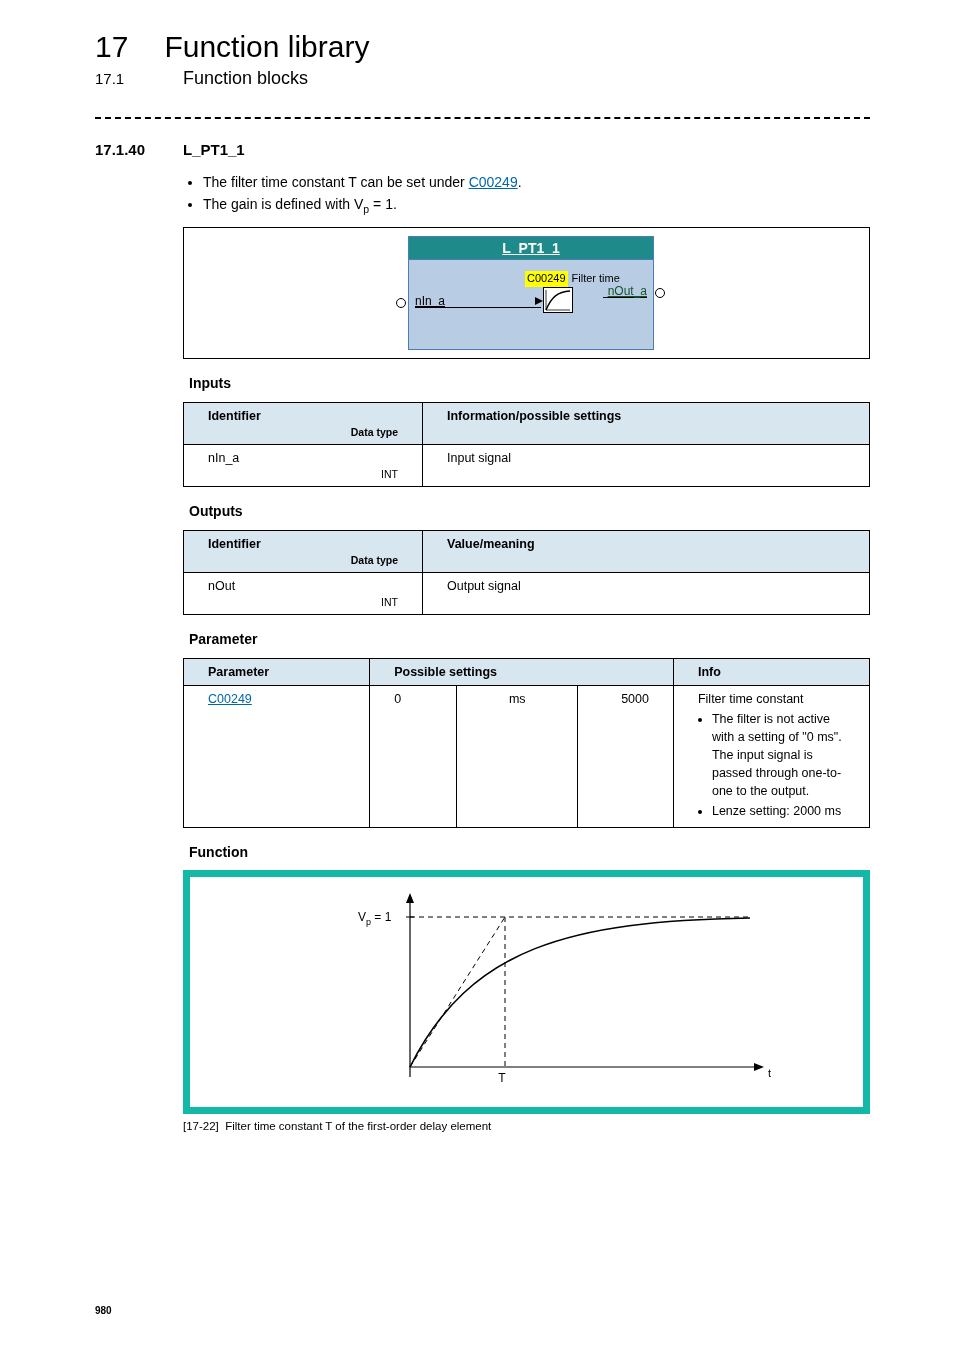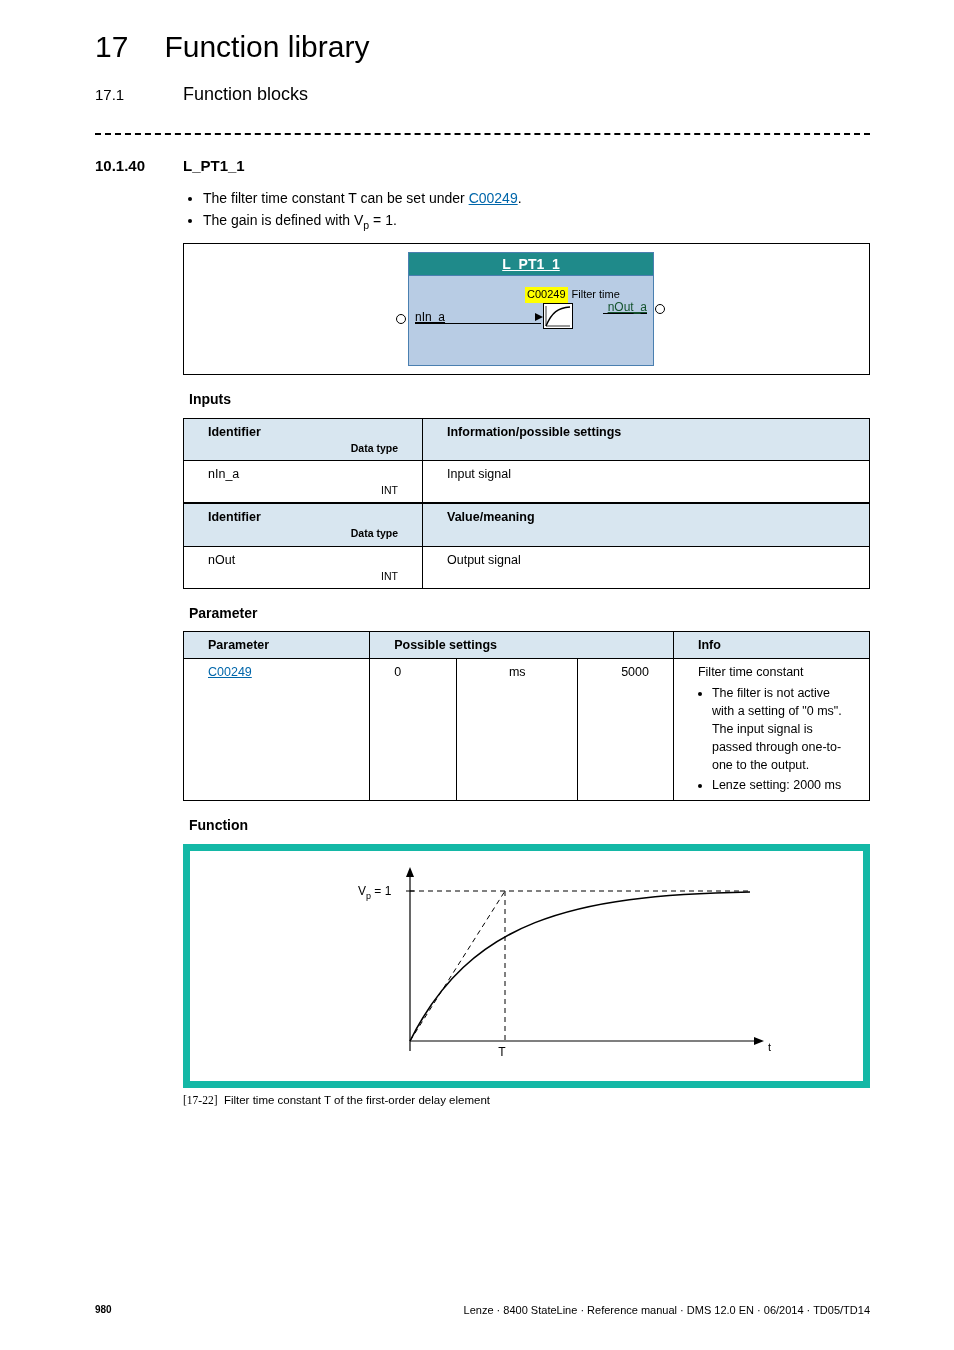--- a/index.html
+++ b/index.html
@@ -28,21 +28,21 @@
     font-weight: 400;
   }
   .chapter-title {
     font-size: 30px;
     font-weight: 400;
   }
   .sub-line {
     display: flex;
     align-items: baseline;
     gap: 36px;
-    margin-top: 20px;
+    margin-top: 4px;
   }
   .sub-num {
     font-size: 15px;
     width: 52px;
   }
   .sub-title {
     font-size: 18px;
   }
   .dashed-divider {
     border: none;
@@ -222,21 +222,20 @@
   .graph-svg {
     position: absolute;
     left: 160px; top: 10px;
   }
   .fig-caption {
     font-size: 11.5px;
     margin-top: 2px;
   }
   .fig-caption .tag {
     color: #000;
-    font-family: Liberation Serif, serif;
   }
 
   .footer {
     position: absolute;
     bottom: 34px;
     left: 95px;
     right: 80px;
     display: flex;
     justify-content: space-between;
     font-size: 12px;
@@ -254,21 +253,21 @@
     <span class="chapter-title">Function library</span>
   </div>
   <div class="sub-line">
     <span class="sub-num">17.1</span>
     <span class="sub-title">Function blocks</span>
   </div>
 
   <hr class="dashed-divider">
 
   <div class="sec-line">
-    <span class="sec-num">10.1.40</span>
+    <span class="sec-num">17.1.40</span>
     <span class="sec-title">L_PT1_1</span>
   </div>
 
   <div class="content">
     <ul>
       <li>
         <span>The filter time constant T can be set under </span><a href="#" class="code-link">C00249</a><span>.</span>
       </li>
       <li>
         <span>The gain is defined with V</span><span class="subscript">p</span><span> = 1.</span>
@@ -314,20 +313,21 @@
         <tr>
           <td>
             <span>nIn_a</span>
             <span class="dt-val">INT</span>
           </td>
           <td>Input signal</td>
         </tr>
       </tbody>
     </table>
 
+    <div class="sect-head">Outputs</div>
     <table class="iot">
       <thead>
         <tr>
           <th class="ident-cell">
             <span>Identifier</span>
             <span class="dt-label">Data type</span>
           </th>
           <th>Value/meaning</th>
         </tr>
       </thead>
@@ -398,16 +398,15 @@
     </div>
     <div class="fig-caption">
       <span class="tag">[17-22]</span>
       &nbsp;<span>Filter time constant T of the first-order delay element</span>
     </div>
 
   </div>
 
   <div class="footer">
     <span class="pnum">980</span>
-    <span class="ftxt">Lenze · 8400 StateLine · Reference manual · DMS 12.0 EN · 06/2014 · TD05/TD14</span>
   </div>
 
 </div>
 
 </body></html>

